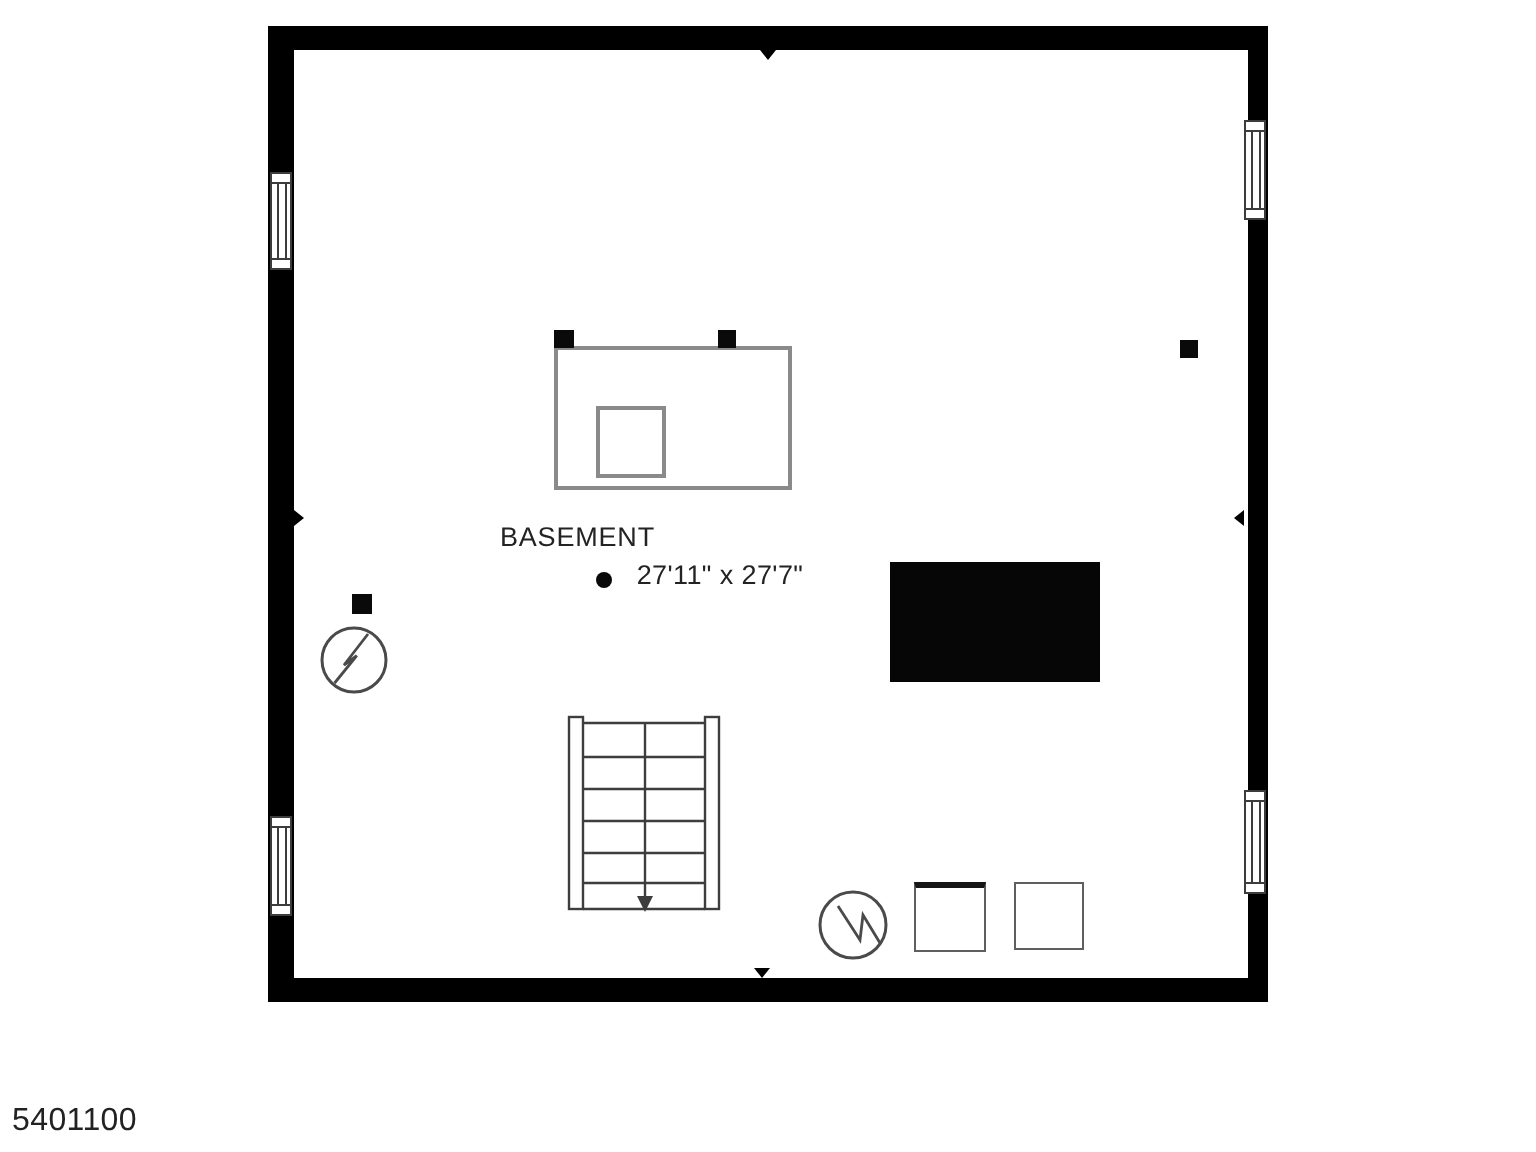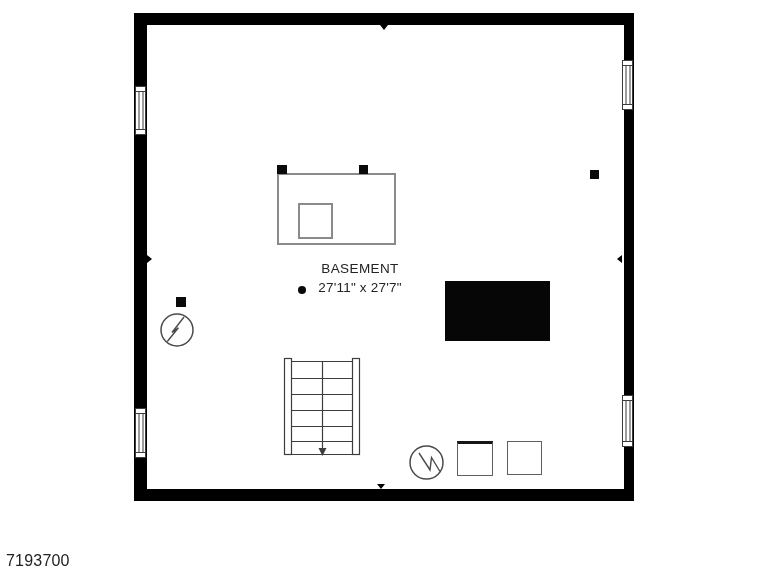--- a/index.html
+++ b/index.html
@@ -32,21 +32,21 @@
   .util-square{position:absolute;border:1px solid #5f5f5f;box-sizing:border-box;background:#fff;}
   .sq-1{left:457px;top:441px;width:36px;height:35px;border-top:3px solid #161616;}
   .sq-2{left:507px;top:441px;width:35px;height:34px;}
   
   .post{position:absolute;background:#0a0a0a;}
   .post-a{left:277px;top:165px;width:10px;height:9px;}
   .post-b{left:359px;top:165px;width:9px;height:9px;}
   .post-c{left:590px;top:170px;width:9px;height:9px;}
   .post-d{left:176px;top:297px;width:10px;height:10px;}
   
-  .room-label{position:absolute;left:250px;top:261px;width:220px;text-align:center;
+  .room-label{position:absolute;left:250px;top:261px;width:220px;
     font-size:13.5px;letter-spacing:.4px;color:#232323;font-weight:500;}
   .room-dims{position:absolute;left:260px;top:280px;width:200px;text-align:center;
     font-size:13.5px;letter-spacing:.2px;color:#232323;font-weight:500;}
   .poi-dot{position:absolute;left:298px;top:286px;width:8px;height:8px;border-radius:50%;background:#090909;}
   .footer-id{position:absolute;left:6px;top:552px;font-size:16px;color:#222;letter-spacing:.2px;}
   
   .stairs-svg{position:absolute;left:282px;top:356px;}
   .util-circle-left{position:absolute;left:159px;top:312px;}
   .util-circle-bottom{position:absolute;left:408px;top:444px;}
   
@@ -128,15 +128,15 @@
   </svg>
 
   <div class="util-square sq-1"></div>
   <div class="util-square sq-2"></div>
 
   <div class="marker marker-top"></div>
   <div class="marker marker-bottom"></div>
   <div class="marker marker-left"></div>
   <div class="marker marker-right"></div>
 
-  <div class="footer-id">7193700</div>
+  <div class="footer-id">5401100</div>
 
 </div>
 
 </body></html>

